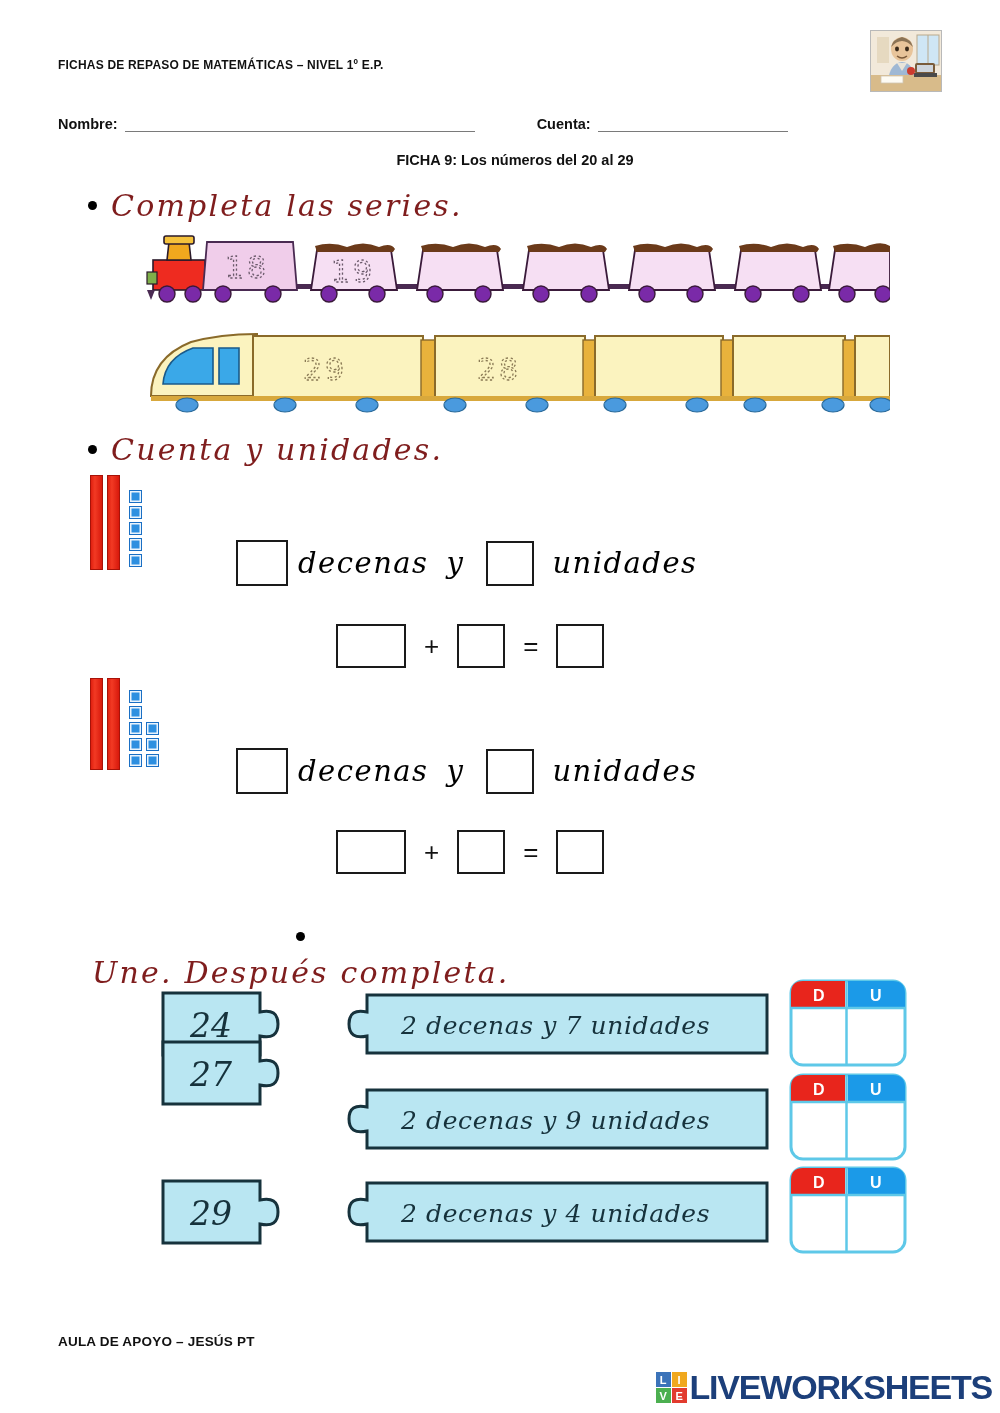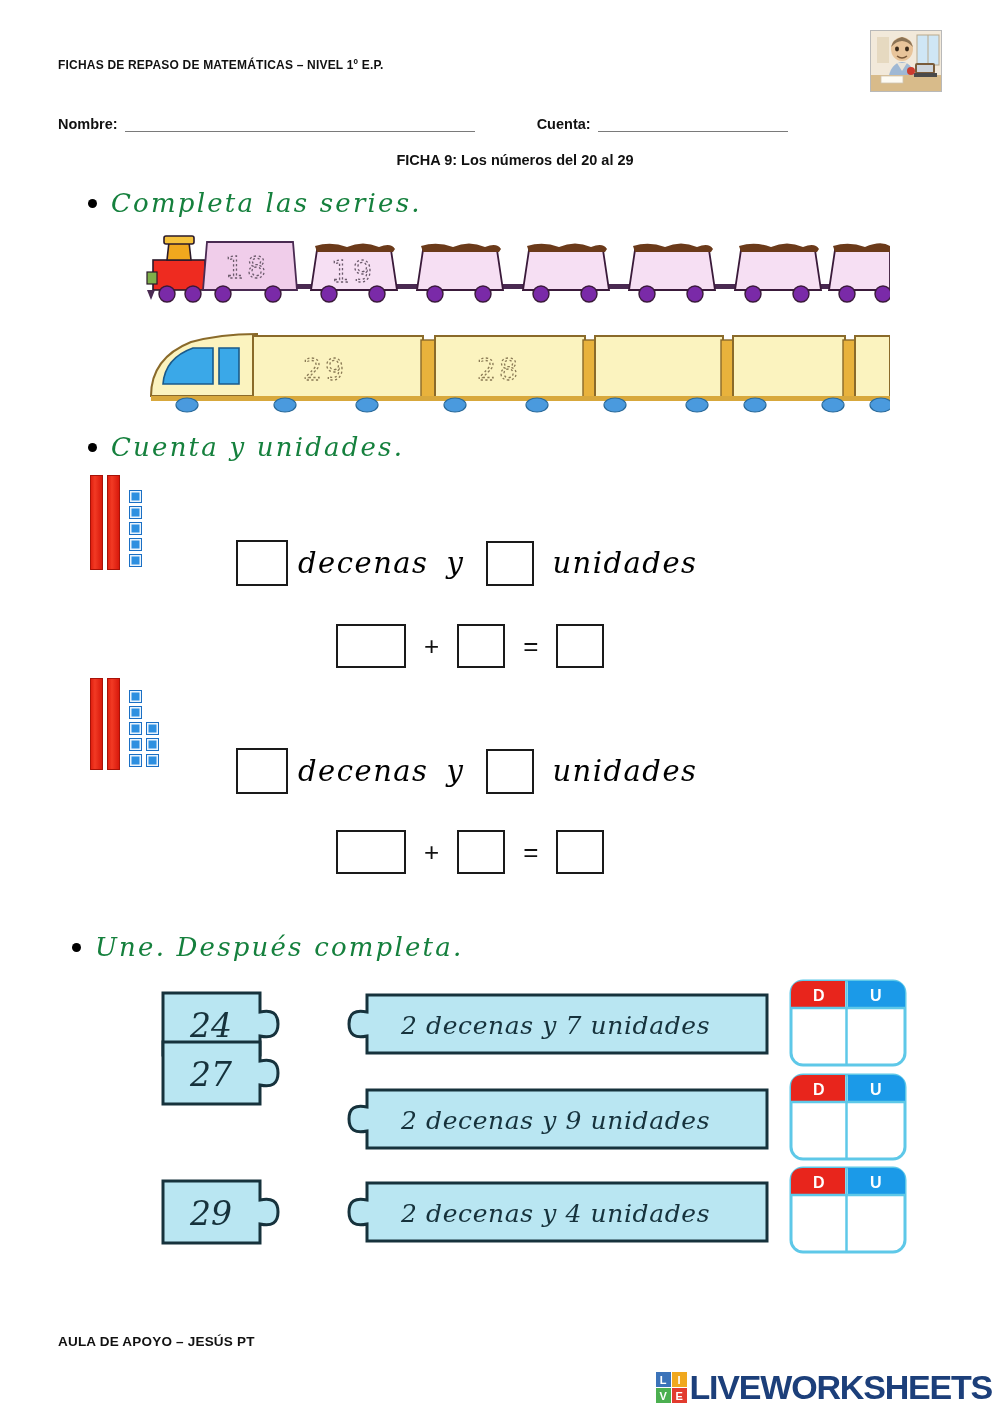--- a/index.html
+++ b/index.html
@@ -60,28 +60,28 @@
     position: absolute;
     display: flex; align-items: center; gap: 14px;
   }
   .bullet {
     width: 9px; height: 9px; border-radius: 50%;
     background: #000; flex: 0 0 auto;
   }
   .cursive {
     font-family: "DejaVu Serif", serif;
     font-style: italic;
-    font-size: 26px;
+    font-size: 30px;
     letter-spacing: 2.2px;
-    color: #15803d;
+    color: #7f1d1d;
     white-space: nowrap;
   }
   .instr-1 { left: 88px; top: 188px; }
   .instr-2 { left: 88px; top: 432px; }
-  .instr-3 { left: 72px; top: 932px; }
+  .instr-3 { left: 92px; top: 932px; flex-direction: column; }
 
   
   .train-pink { position: absolute; left: 145px; top: 232px; width: 745px; height: 80px; }
   .train-yellow { position: absolute; left: 145px; top: 328px; width: 745px; height: 88px; }
   .train-pink svg, .train-yellow svg { display: block; }
 
   .trace-num {
     font-family: "DejaVu Sans", sans-serif;
     font-size: 30px;
     fill: none;

